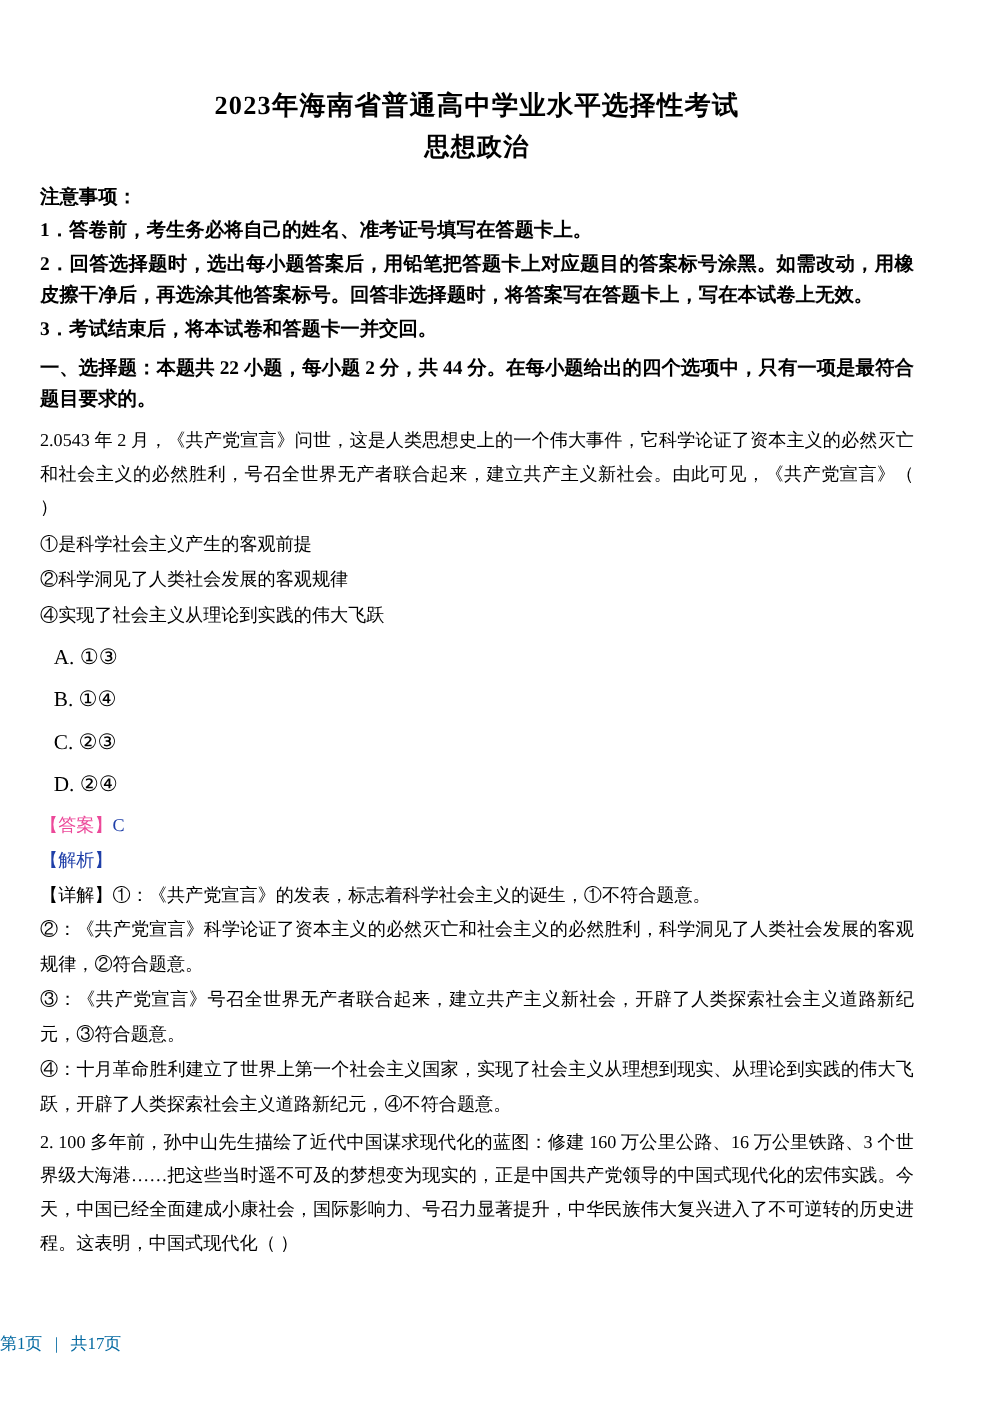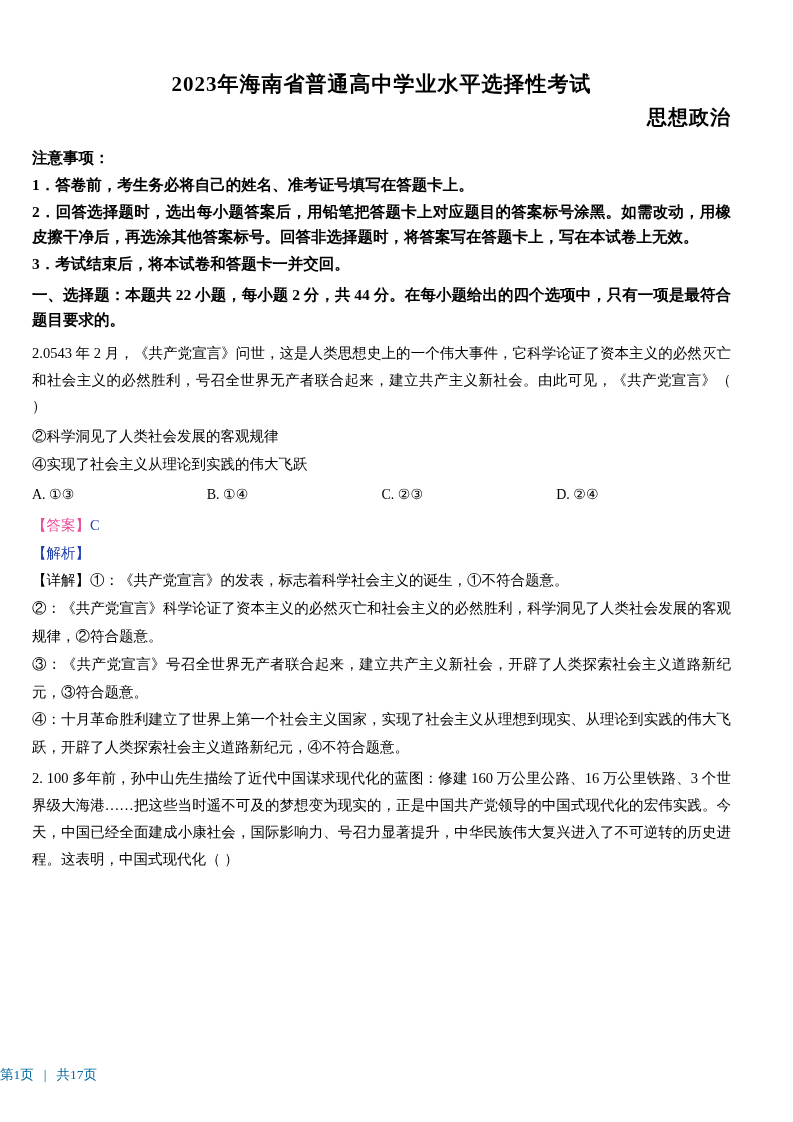--- a/index.html
+++ b/index.html
@@ -24,21 +24,21 @@
   }
   .title-main {
     text-align: center;
     font-size: 21px;
     font-weight: bold;
     letter-spacing: 1px;
     margin-top: 18px;
     margin-bottom: 6px;
   }
   .title-sub {
-    text-align: right;
+    text-align: center;
     font-size: 20px;
     font-weight: bold;
     letter-spacing: 1px;
     margin-bottom: 14px;
   }
   .bold-line {
     font-size: 15.5px;
     font-weight: bold;
     line-height: 1.62;
     text-align: justify;
@@ -62,23 +62,24 @@
     margin: 0;
     padding: 0;
   }
   .opt-item {
     font-size: 14.5px;
     line-height: 1.95;
     margin: 0;
   }
   .choices {
     display: flex;
-    font-size: 14px;
+    font-size: 17px;
     line-height: 2.0;
-    margin: 2px 0 2px 0;
+    margin: 2px 0 2px 11px;
+    flex-direction: column;
   }
   .choices > div {
     width: 25%;
   }
   .ans-label {
     color: #1f3fa8;
     font-size: 14.5px;
     line-height: 1.95;
     margin: 0;
   }
@@ -115,20 +116,21 @@
   <div class="bold-block">2．回答选择题时，选出每小题答案后，用铅笔把答题卡上对应题目的答案标号涂黑。如需改动，用橡皮擦干净后，再选涂其他答案标号。回答非选择题时，将答案写在答题卡上，写在本试卷上无效。</div>
   <div class="bold-block">3．考试结束后，将本试卷和答题卡一并交回。</div>
 
   <div class="spacer-xs"></div>
   <div class="bold-block">一、选择题：本题共 22 小题，每小题 2 分，共 44 分。在每小题给出的四个选项中，只有一项是最符合题目要求的。</div>
 
   <div class="spacer-sm"></div>
   <div class="q-para">2.0543 年 2 月，《共产党宣言》问世，这是人类思想史上的一个伟大事件，它科学论证了资本主义的必然灭亡和社会主义的必然胜利，号召全世界无产者联合起来，建立共产主义新社会。由此可见，《共产党宣言》（    ）</div>
 
   <div class="opt-list">
+    <div class="opt-item">①是科学社会主义产生的客观前提</div>
     <div class="opt-item">②科学洞见了人类社会发展的客观规律</div>
     <div class="opt-item">④实现了社会主义从理论到实践的伟大飞跃</div>
   </div>
 
   <div class="choices">
     <div>A. ①③</div>
     <div>B. ①④</div>
     <div>C. ②③</div>
     <div>D. ②④</div>
   </div>

